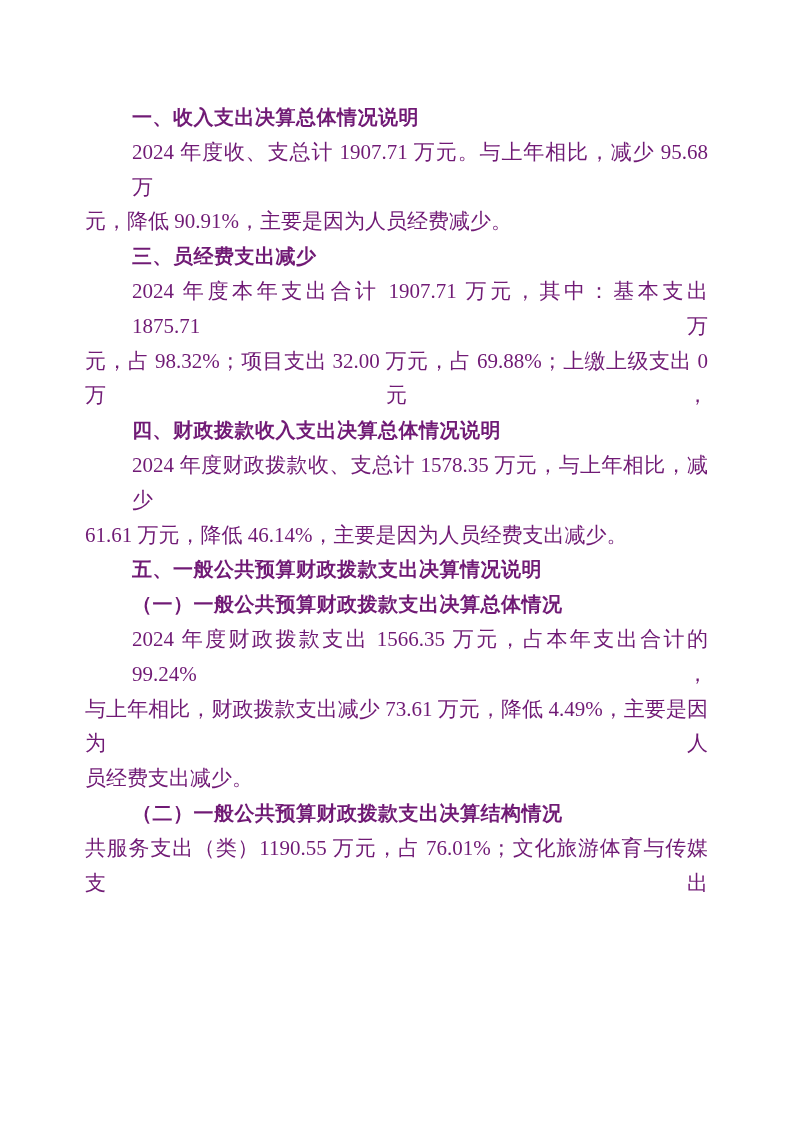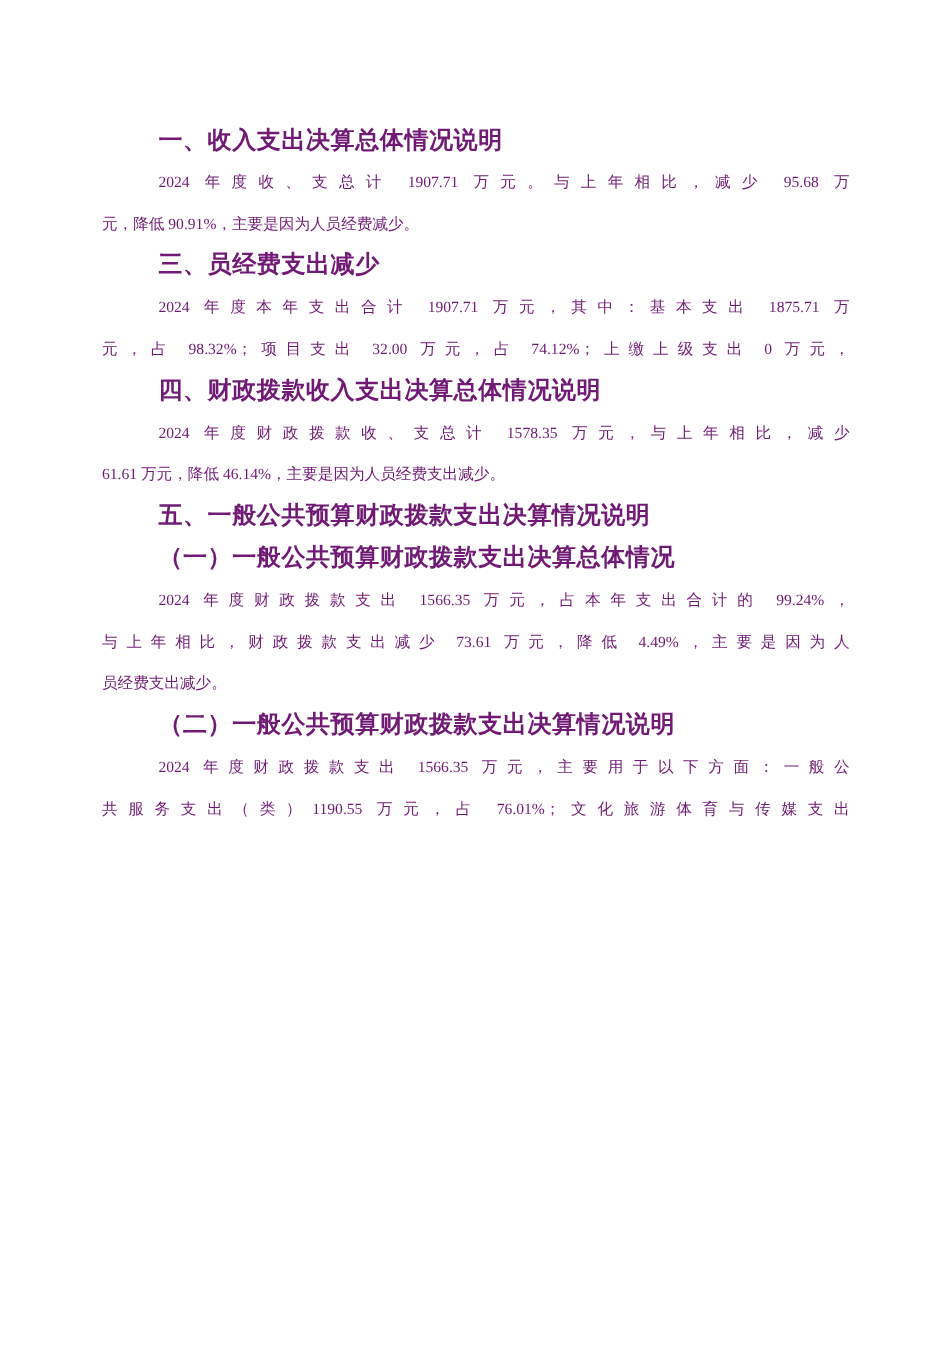--- a/index.html
+++ b/index.html
@@ -18,21 +18,21 @@
     font-family: "Liberation Sans", "DejaVu Sans", sans-serif;
     font-weight: bold;
     font-size: 20px;
     line-height: 34.8px;
     padding-left: 47px;
     white-space: nowrap;
     letter-spacing: 0.5px;
   }
   .ln {
     font-family: "Liberation Serif", "DejaVu Serif", serif;
-    font-size: 13px;
+    font-size: 21px;
     line-height: 34.8px;
     text-align: justify;
     text-align-last: left;
   }
   .ln.first { padding-left: 47px; }
   .ln.full { text-align-last: justify; }
 </style>
 </head>
 <body>
 
@@ -41,40 +41,39 @@
   <section>
     <div class="hd">一、收入支出决算总体情况说明</div>
     <div class="ln first full">2024 年度收、支总计 1907.71 万元。与上年相比，减少 95.68 万</div>
     <div class="ln">元，降低 90.91%，主要是因为人员经费减少。</div>
   </section>
 
 
   <section>
     <div class="hd">三、员经费支出减少</div>
     <div class="ln first full">2024 年度本年支出合计 1907.71 万元，其中：基本支出 1875.71 万</div>
-    <div class="ln full">元，占 98.32%；项目支出 32.00 万元，占 74.12%；上缴上级支出 0 万元，</div>
+    <div class="ln full">元，占 98.32%；项目支出 32.00 万元，占 69.88%；上缴上级支出 0 万元，</div>
   </section>
 
   <section>
     <div class="hd">四、财政拨款收入支出决算总体情况说明</div>
     <div class="ln first full">2024 年度财政拨款收、支总计 1578.35 万元，与上年相比，减少</div>
     <div class="ln">61.61 万元，降低 46.14%，主要是因为人员经费支出减少。</div>
   </section>
 
   <section>
     <div class="hd">五、一般公共预算财政拨款支出决算情况说明</div>
   </section>
 
   <section>
     <div class="hd">（一）一般公共预算财政拨款支出决算总体情况</div>
     <div class="ln first full">2024 年度财政拨款支出 1566.35 万元，占本年支出合计的 99.24%，</div>
     <div class="ln full">与上年相比，财政拨款支出减少 73.61 万元，降低 4.49%，主要是因为人</div>
     <div class="ln">员经费支出减少。</div>
   </section>
 
   <section>
-    <div class="hd">（二）一般公共预算财政拨款支出决算情况说明</div>
-    <div class="ln first full">2024 年度财政拨款支出 1566.35 万元，主要用于以下方面：一般公</div>
+    <div class="hd">（二）一般公共预算财政拨款支出决算结构情况</div>
     <div class="ln full">共服务支出（类）1190.55 万元，占 76.01%；文化旅游体育与传媒支出</div>
 
   </section>
 
 </div>
 
 </body></html>

